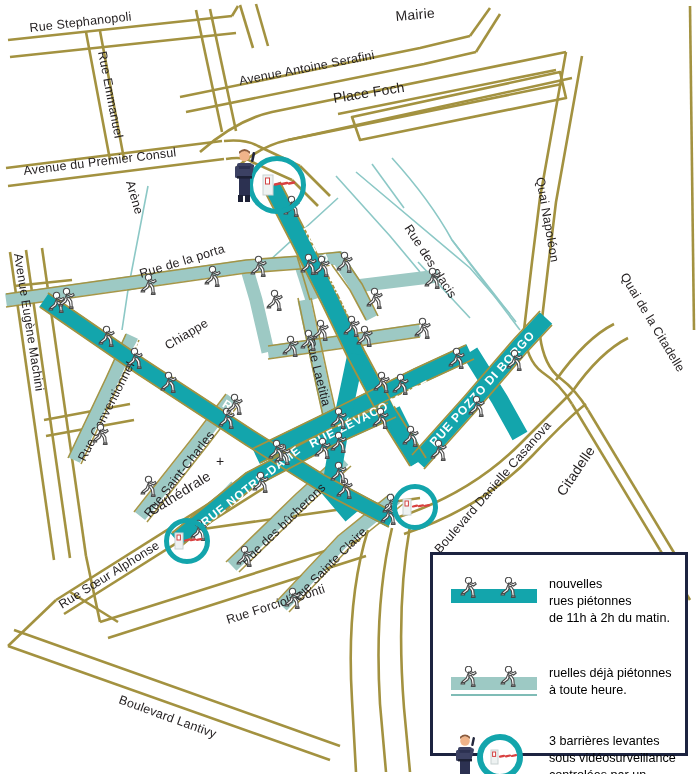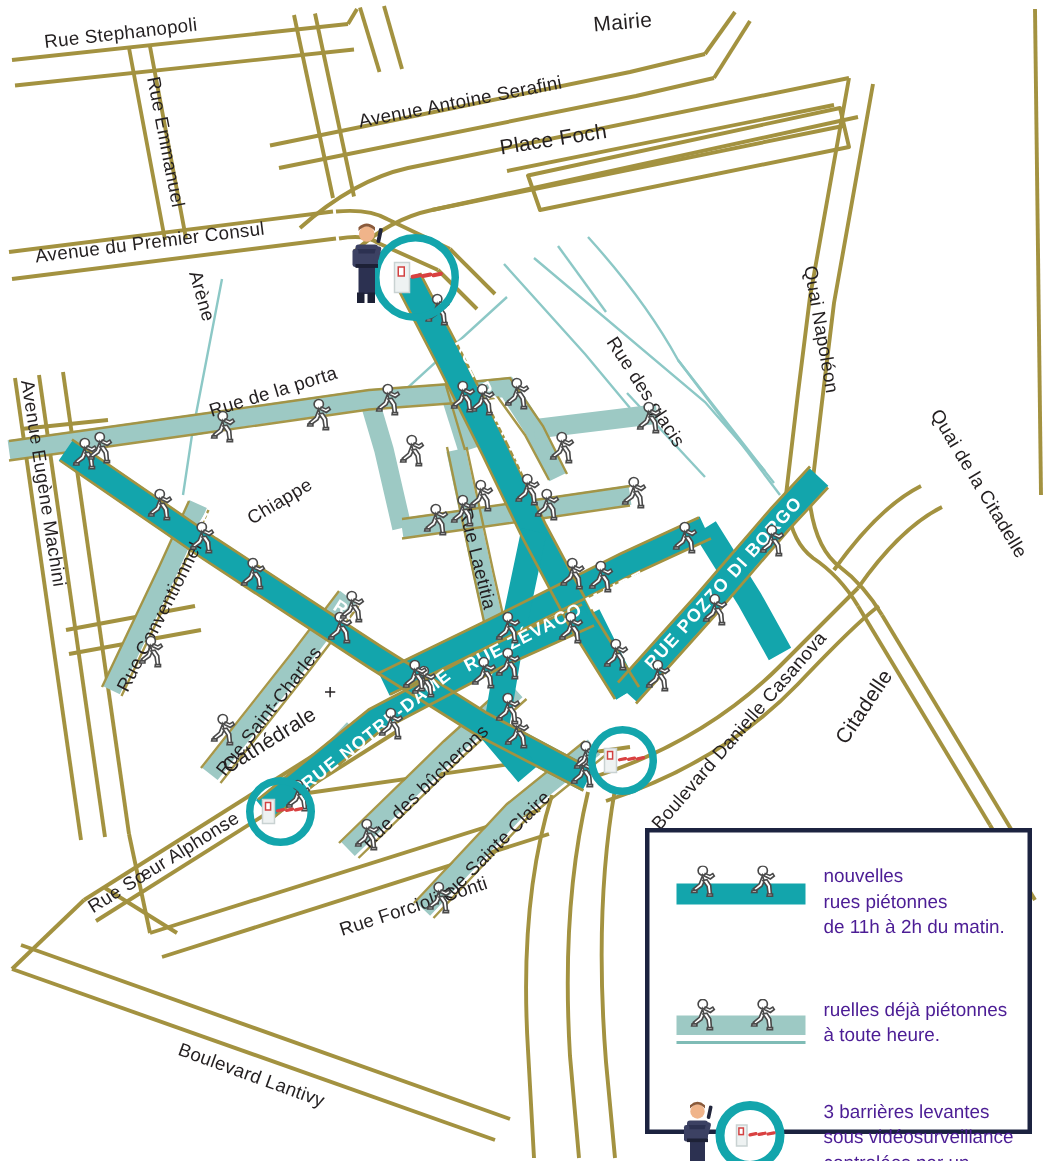--- a/index.html
+++ b/index.html
@@ -14,21 +14,21 @@
   .lbl-white{fill:#ffffff;font-weight:bold;font-size:12px;letter-spacing:.9px;}
 
   
   #legend{position:absolute;left:430px;top:552px;width:258px;height:204px;
           background:#ffffff;border:3px solid #1c2340;box-sizing:border-box;}
   .leg-row{position:absolute;display:flex;align-items:flex-start;}
   .leg-swatch{position:relative;width:86px;height:34px;flex:0 0 86px;margin-right:12px;}
   .leg-bar-dark{position:absolute;left:0;bottom:6px;width:86px;height:14px;background:#13a5ac;}
   .leg-bar-light{position:absolute;left:0;bottom:8px;width:86px;height:13px;background:#9dc9c4;}
   .leg-bar-rule{position:absolute;left:0;bottom:2px;width:86px;height:2px;background:#7fbcb6;}
-  .leg-text{font-size:12.6px;line-height:17px;color:#4c1d95;white-space:pre-line;padding-top:1px;}
+  .leg-text{font-size:12.6px;line-height:17px;color:#000000;white-space:pre-line;padding-top:1px;}
   .ped{position:absolute;width:20px;height:24px;}
   .leg-circle{position:absolute;left:26px;top:2px;width:46px;height:46px;border:6px solid #13a5ac;border-radius:50%;box-sizing:border-box;background:#fff;}
   .guard{position:absolute;left:2px;top:-2px;width:30px;height:54px;}
 
   
   .gate{position:absolute;}
   .gate .ring{position:absolute;left:0;top:0;border:5px solid #13a5ac;border-radius:50%;box-sizing:border-box;background:transparent;}
 </style>
 </head>
 <body>

